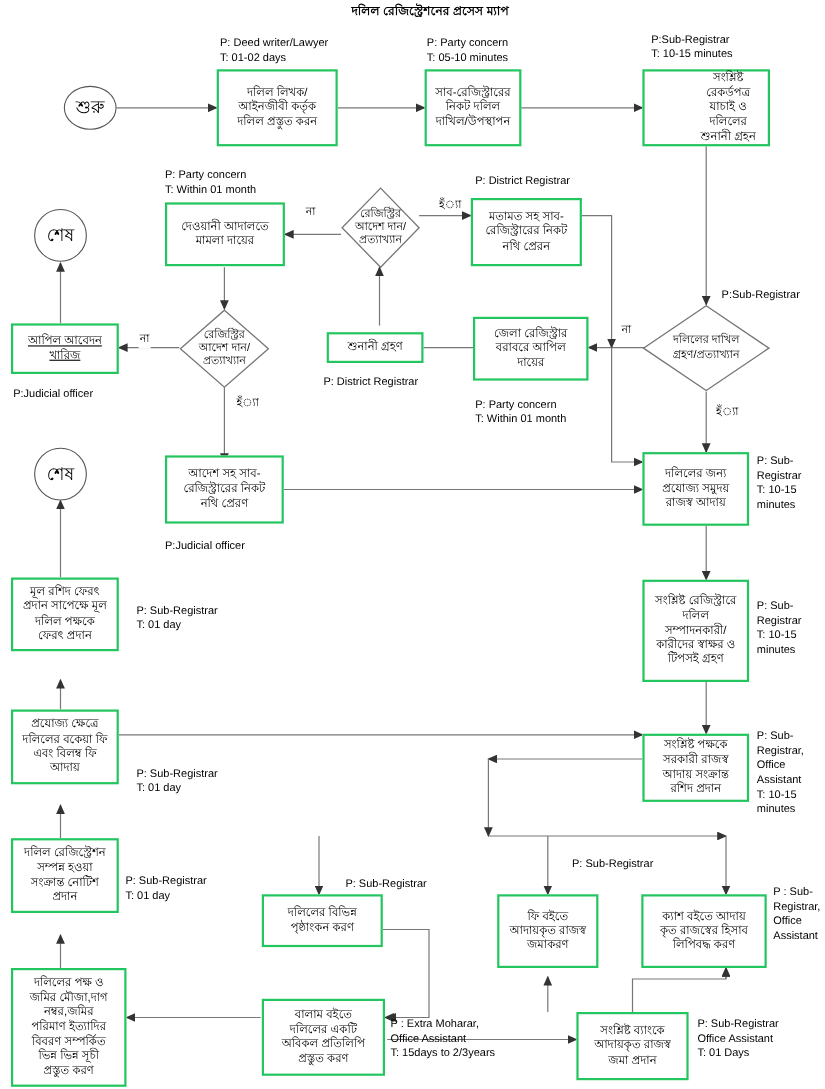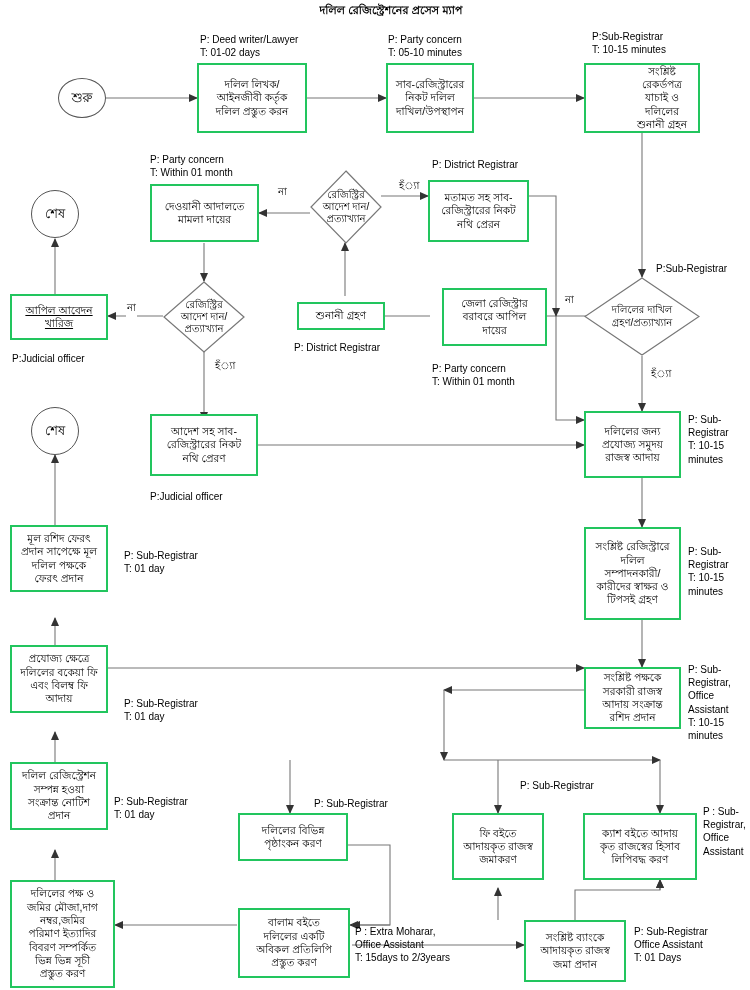--- a/index.html
+++ b/index.html
@@ -51,21 +51,21 @@
   .term {
     position: absolute;
     box-sizing: border-box;
     border: 1px solid #555;
     border-radius: 50%;
     background: #fff;
     display: flex;
     align-items: center;
     justify-content: center;
     text-align: center;
-    font-size: 13px;
+    font-size: 16px;
     color: #000;
   }
   .diamond {
     position: absolute;
     display: flex;
     align-items: center;
     justify-content: center;
     text-align: center;
     font-size: 10px;
     line-height: 1.22;
@@ -240,21 +240,21 @@
       <polygon points="41,1 81,36 41,71 1,36" fill="#fff" stroke="#777" stroke-width="1.2"></polygon>
     </svg>
     <span style="white-space:pre-line;">রেজিস্ট্রির
 আদেশ দান/
 প্রত্যাখ্যান</span>
   </div>
 
   <div class="node" style="left:297px; top:302px; width:88px; height:28px;">শুনানী গ্রহণ</div>
   <div class="ann" style="left:294px; top:341px; width:160px;">P: District Registrar</div>
 
-  <div class="node" style="left:430px; top:288px; width:105px; height:58px;margin-left:12px;">জেলা রেজিস্ট্রার
+  <div class="node" style="left:430px; top:288px; width:105px; height:58px;">জেলা রেজিস্ট্রার
 বরাবরে আপিল
 দায়ের</div>
   <div class="ann" style="left:432px; top:362px; width:160px;">P: Party concern
 T: Within 01 month</div>
 
   <div class="diamond" style="left:584px; top:277px; width:116px; height:79px;">
     <svg class="dshape" viewBox="0 0 116 79" preserveAspectRatio="none">
       <polygon points="58,1 115,39.5 58,78 1,39.5" fill="#fff" stroke="#777" stroke-width="1.2"></polygon>
     </svg>
     <span style="white-space:pre-line;">দলিলের দাখিল

